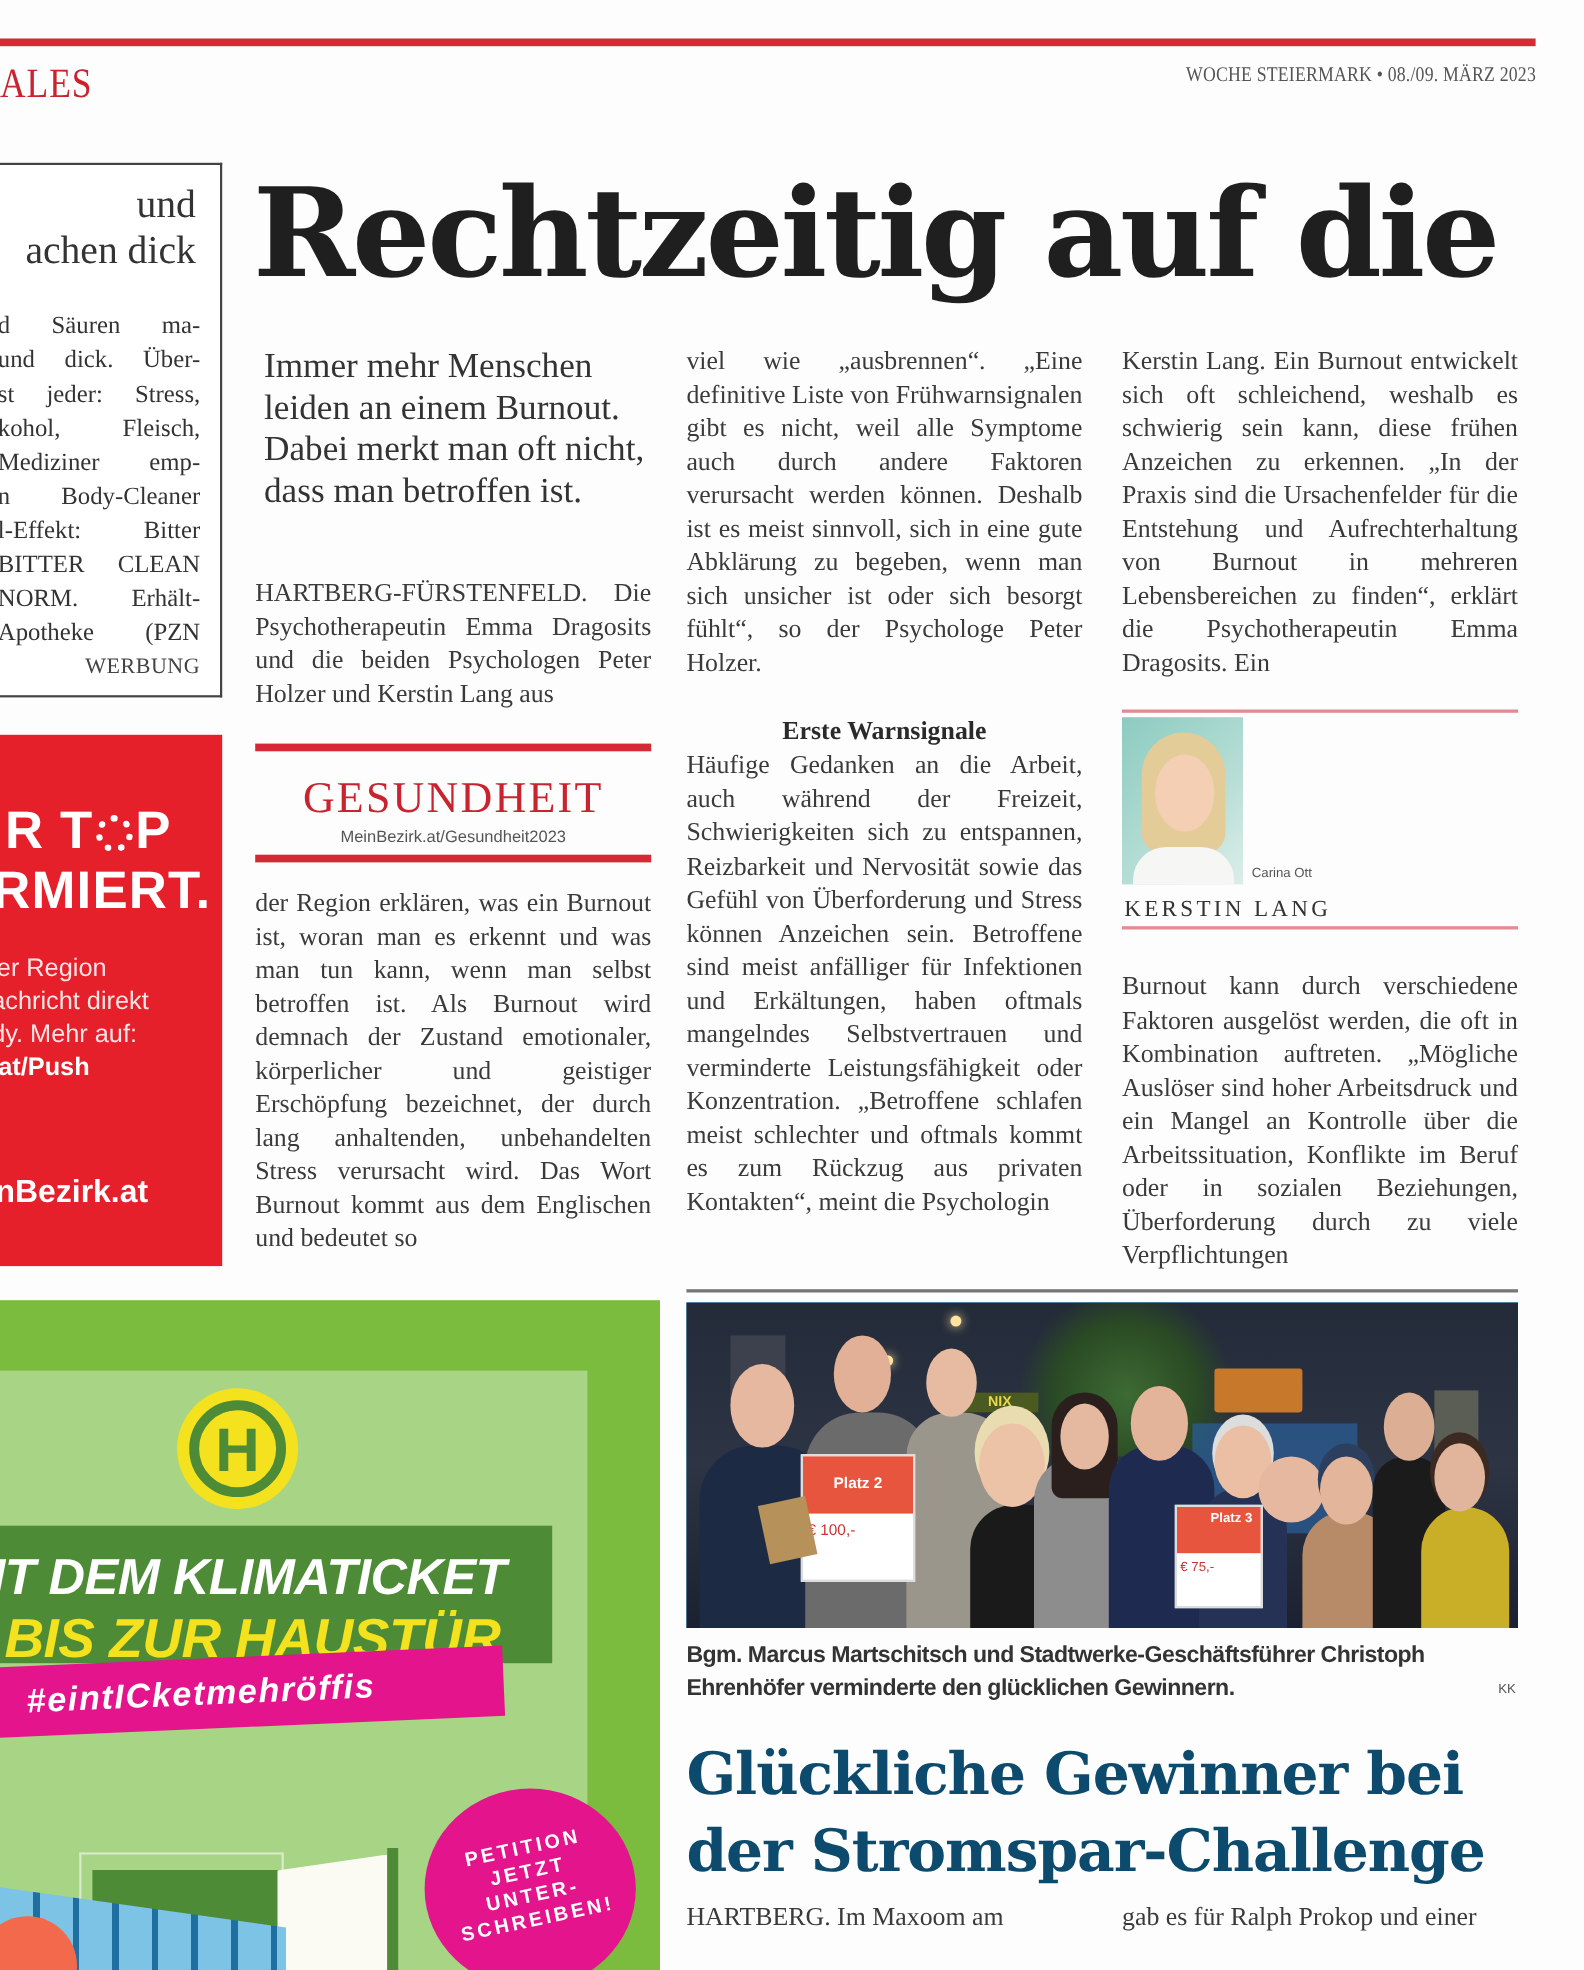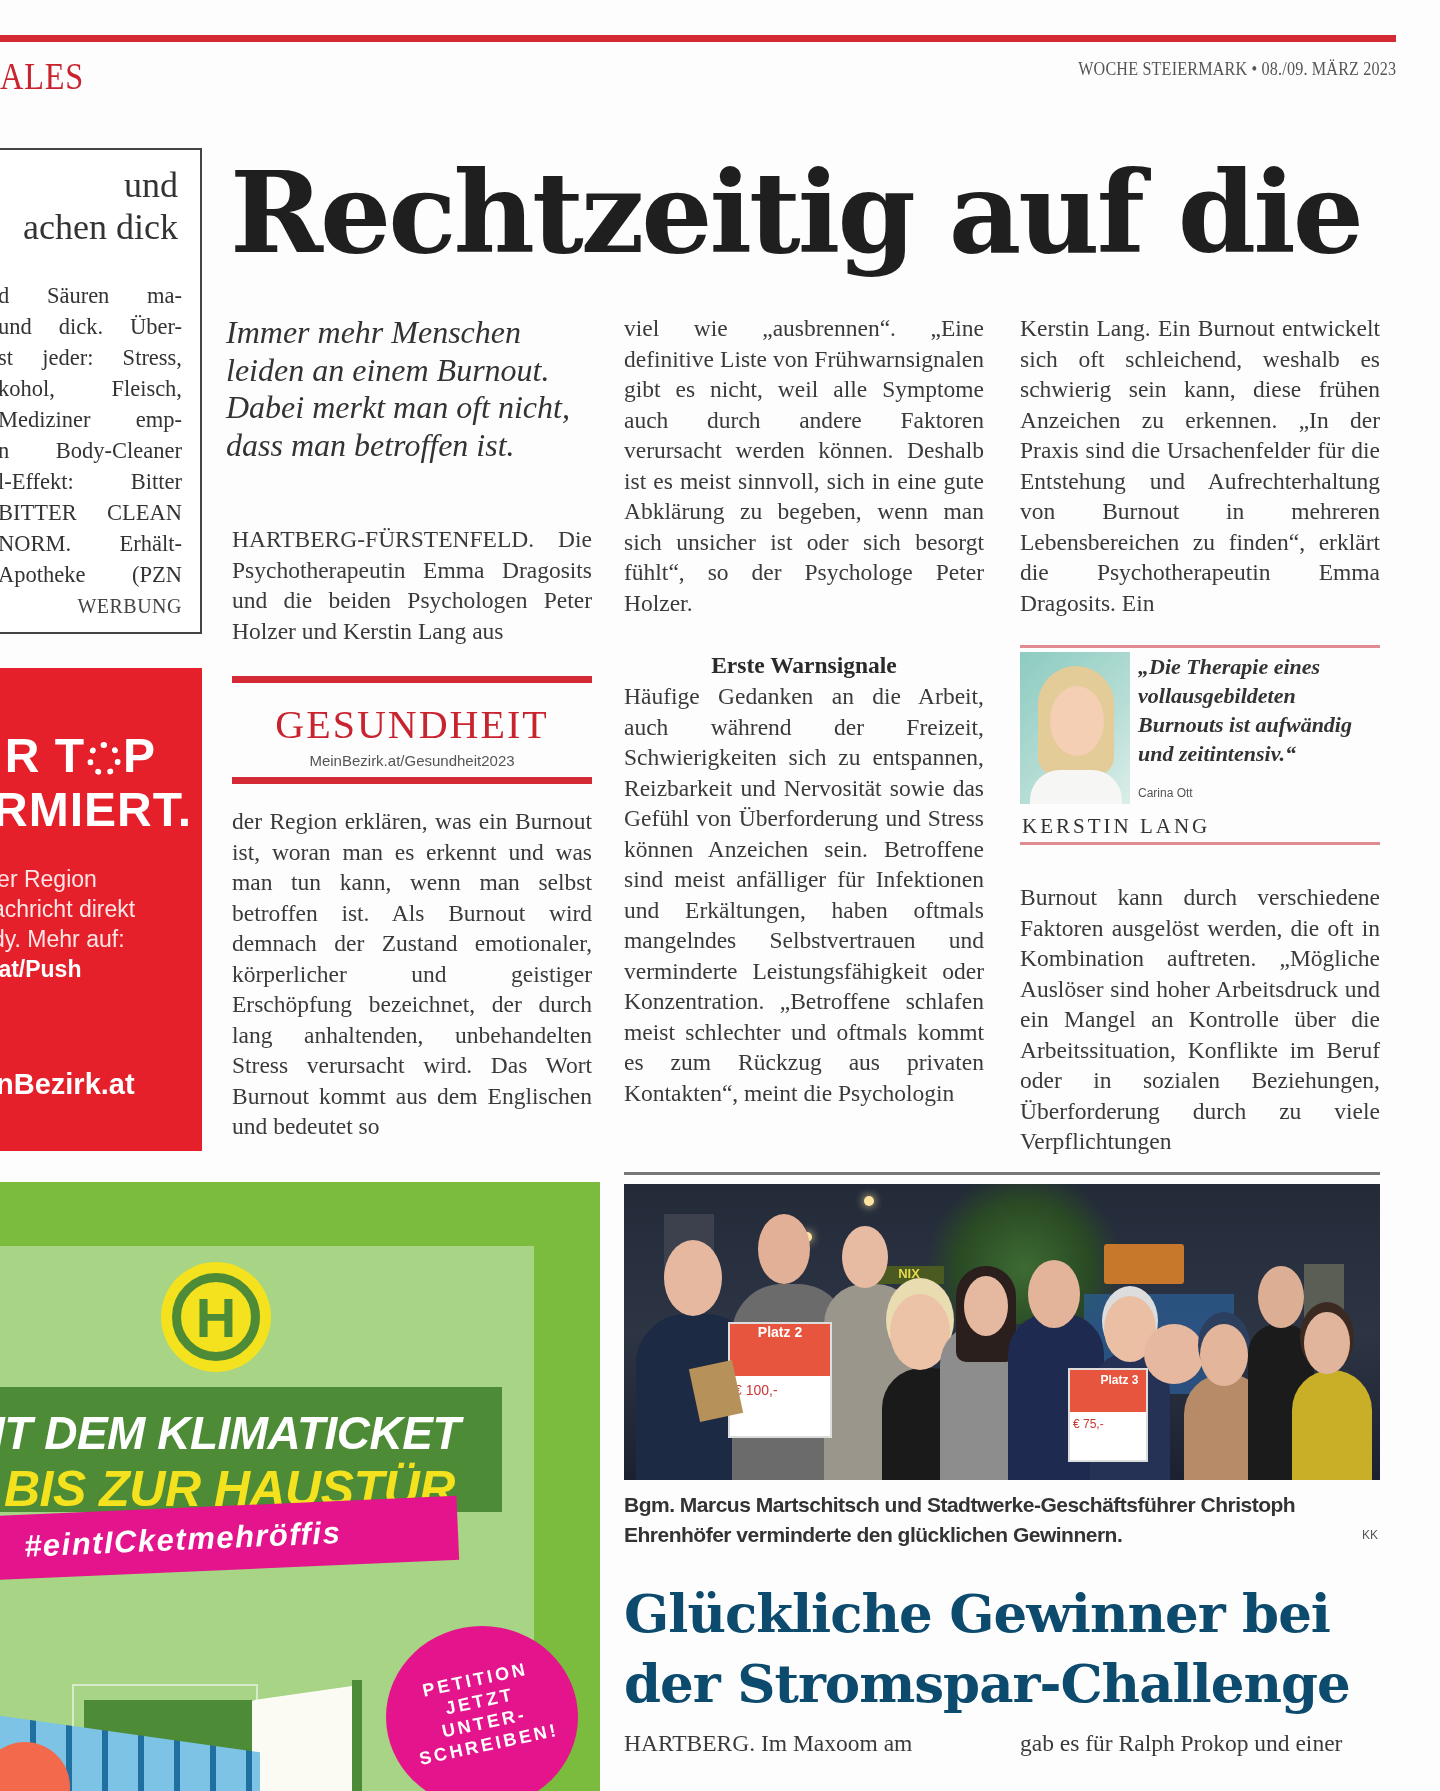--- a/index.html
+++ b/index.html
@@ -50,21 +50,21 @@
 
     
     .headline { left: 230px; top: 148px; font-family: "DejaVu Serif", serif; font-weight: bold; font-size: 112px; line-height: 130px; color: #1f1f1f; letter-spacing: -3px; white-space: nowrap; }
 
     
     .col { position: absolute; font-size: 23.5px; line-height: 30.5px; color: #3a3a3a; text-align: justify; }
     .col1 { left: 232px; width: 360px; }
     .col2 { left: 624px; width: 360px; }
     .col3 { left: 1020px; width: 360px; }
 
-    .lead { left: 226px; top: 314px; width: 370px; font-size: 32px; line-height: 37.5px; color: #333; text-align: left; font-style: italic; }
+    .lead { left: 240px; top: 314px; width: 370px; font-size: 32px; line-height: 37.5px; color: #333; text-align: left; }
 
     .byline-intro { top: 524px; }
     .gesund-box { left: 232px; top: 676px; width: 360px; height: 108px; border-top: 7px solid #d42a35; border-bottom: 7px solid #d42a35; text-align: center; }
     .gesund-title { display: block; margin-top: 18px; font-size: 40px; color: #c9232f; letter-spacing: 2px; }
     .gesund-url { display: block; margin-top: 4px; font-family: "Liberation Sans", sans-serif; font-size: 15px; color: #555; }
     .col1-b { top: 806px; }
 
     .col2-a { top: 313px; }
     .col2-sub { top: 650px; font-weight: bold; text-align: center; color: #2a2a2a; }
     .col2-b { top: 681px; }
@@ -178,21 +178,20 @@
 <div class="col col2 col2-b">Häufige Gedanken an die Arbeit, auch während der Freizeit, Schwierigkeiten sich zu entspannen, Reizbarkeit und Nervosität sowie das Gefühl von Überforderung und Stress können Anzeichen sein. Betroffene sind meist anfälliger für Infektionen und Erkältungen, haben oftmals mangelndes Selbstvertrauen und verminderte Leistungsfähigkeit oder Konzentration. „Betroffene schlafen meist schlechter und oftmals kommt es zum Rückzug aus privaten Kontakten“, meint die Psychologin</div>
 
 <div class="col col3 col3-a">Kerstin Lang. Ein Burnout entwickelt sich oft schleichend, weshalb es schwierig sein kann, diese frühen Anzeichen zu erkennen. „In der Praxis sind die Ursachenfelder für die Entstehung und Aufrechterhaltung von Burnout in mehreren Lebensbereichen zu finden“, erklärt die Psychotherapeutin Emma Dragosits. Ein</div>
 
 <div class="abs quote-box">
   <div class="portrait">
     <div class="hair"></div>
     <div class="face"></div>
     <div class="shirt"></div>
   </div>
-  <div class="quote-text">„Die Therapie eines vollausgebildeten Burnouts ist aufwändig und zeitintensiv.“</div>
   <div class="photo-credit">Carina Ott</div>
   <div class="quote-name">KERSTIN LANG</div>
 </div>
 
 <div class="col col3 col3-b">Burnout kann durch verschiedene Faktoren ausgelöst werden, die oft in Kombination auftreten. „Mögliche Auslöser sind hoher Arbeitsdruck und ein Mangel an Kontrolle über die Arbeitssituation, Konflikte im Beruf oder in sozialen Beziehungen, Überforderung durch zu viele Verpflichtungen</div>
 
 <div class="abs separator"></div>
 
 <div class="abs photo">
   <div class="ph" style="left:0;top:0;width:756px;height:296px;background:linear-gradient(180deg,#232a38 0%,#2d3444 50%,#1b2130 100%);"></div>
@@ -222,21 +221,21 @@
   <div class="ph" style="left:480px;top:112px;width:52px;height:66px;background:#eabfa4;border-radius:50%;box-shadow:0 -8px 0 2px #ddd;"></div>
   <div class="ph" style="left:520px;top:140px;width:60px;height:60px;background:#e5b89f;border-radius:50%;"></div>
   <div class="ph" style="left:560px;top:190px;width:84px;height:110px;background:#b88b68;border-radius:40px 40px 0 0;"></div>
   <div class="ph" style="left:576px;top:140px;width:48px;height:62px;background:#e3b69c;border-radius:50%;box-shadow:0 -10px 0 2px #2c3f5e;"></div>
   <div class="ph" style="left:624px;top:140px;width:66px;height:160px;background:#1b1b1b;border-radius:30px 30px 0 0;"></div>
   <div class="ph" style="left:634px;top:82px;width:46px;height:62px;background:#dcae94;border-radius:50%;"></div>
   <div class="ph" style="left:668px;top:186px;width:80px;height:114px;background:#c9ae27;border-radius:40px 40px 0 0;"></div>
   <div class="ph" style="left:680px;top:128px;width:46px;height:62px;background:#e0b59c;border-radius:50%;box-shadow:0 -6px 0 4px #3b2a22;"></div>
 
   <div class="ph" style="left:104px;top:138px;width:104px;height:116px;background:#fff;border:2px solid #ddd;">
-    <div style="background:#e8553e;height:52px;color:#fff;font-family:'Liberation Sans',sans-serif;font-weight:bold;font-size:14px;text-align:center;padding-top:0;">Platz 2</div>
+    <div style="background:#e8553e;height:52px;color:#fff;font-family:'Liberation Sans',sans-serif;font-weight:bold;font-size:14px;text-align:center;padding-top:16px;">Platz 2</div>
     <div style="font-family:'Liberation Sans',sans-serif;font-size:14px;color:#c33;padding:6px 4px;">€ 100,-</div>
   </div>
   <div class="ph" style="left:444px;top:184px;width:80px;height:94px;background:#fff;border:2px solid #ddd;">
     <div style="background:#e8553e;height:42px;color:#fff;font-family:'Liberation Sans',sans-serif;font-weight:bold;font-size:12px;text-align:center;padding-top:3px;padding-left:23px;">Platz 3</div>
     <div style="font-family:'Liberation Sans',sans-serif;font-size:12px;color:#c33;padding:5px 3px;">€ 75,-</div>
   </div>
   <div class="ph" style="left:70px;top:180px;width:44px;height:54px;background:#b7915a;transform:rotate(-12deg);"></div>
 </div>
 
 <div class="abs caption">Bgm. Marcus Martschitsch und Stadtwerke-Geschäftsführer Christoph Ehrenhöfer verminderte den glücklichen Gewinnern.</div>

